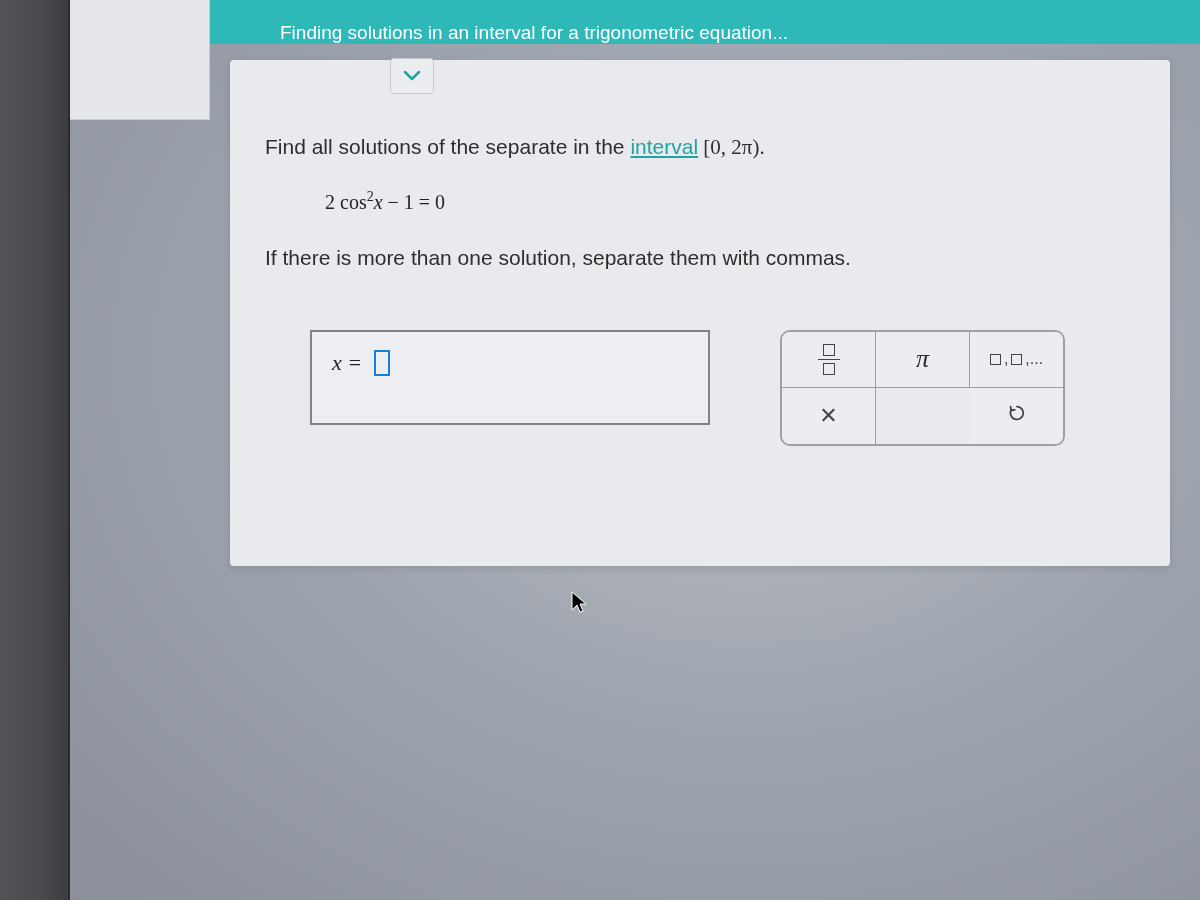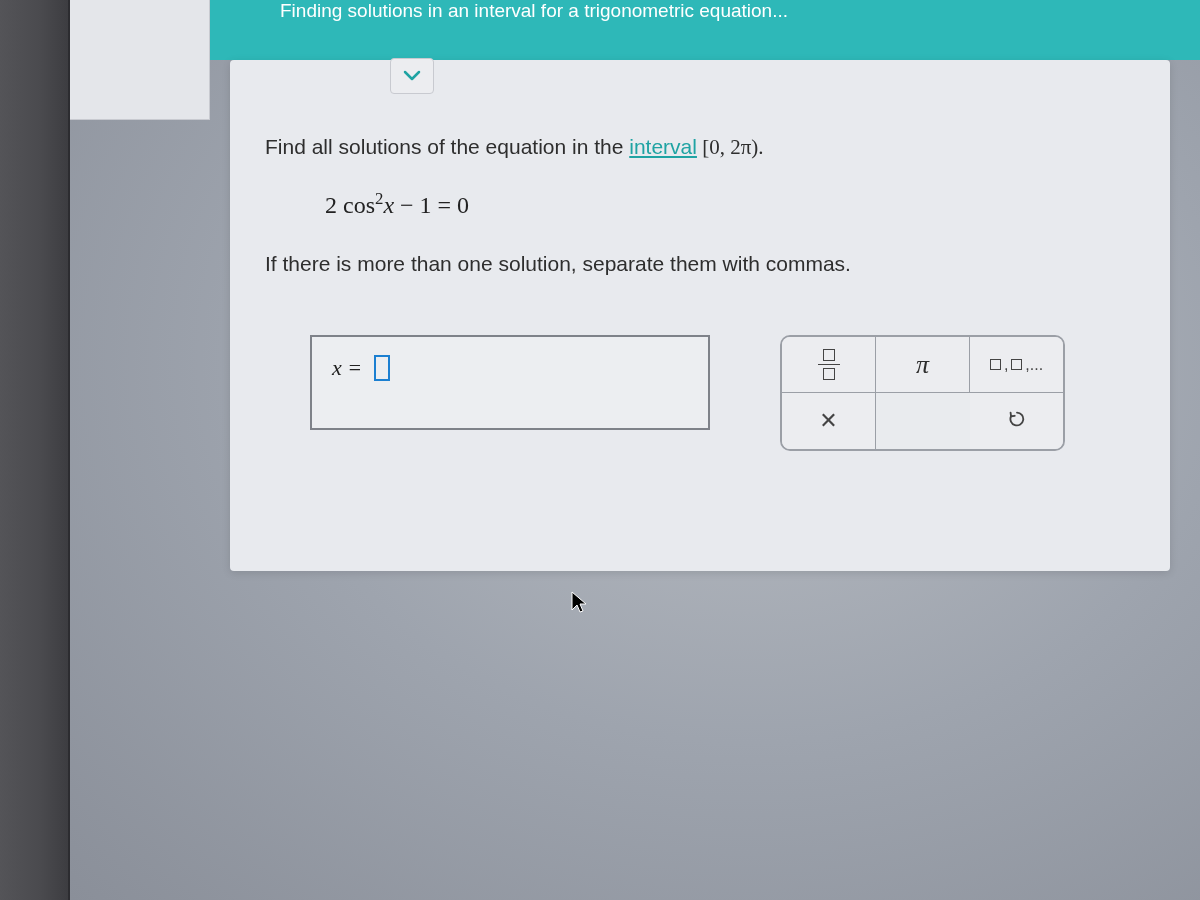--- a/index.html
+++ b/index.html
@@ -27,24 +27,24 @@
     width: 1130px;
     height: 900px;
     background: radial-gradient(ellipse at 60% 40%, #b8bcc2 0%, #9ea4ae 50%, #8a8f99 100%);
     overflow: hidden;
   }
   .header-bar {
     position: absolute;
     top: 0;
     left: 140px;
     right: 0;
-    height: 60px;
+    height: 44px;
     background: #2eb8b8;
     display: flex;
-    align-items: flex-start;
+    align-items: flex-end;
     padding-left: 70px;
     color: #ffffff;
     font-size: 19px;
     font-weight: 500;
   }
   .menu-icon {
     position: absolute;
     top: 0;
     left: 140px;
     width: 72px;
@@ -107,21 +107,21 @@
     margin-top: 40px;
   }
   .link-teal {
     color: #1fa3a3;
     text-decoration: underline;
     margin-top: 20px;
   }
   .equation-row {
     margin: 24px 0 28px 60px;
     font-family: 'Times New Roman', serif;
-    font-size: 24px;
+    font-size: 20px;
     color: #222;
   }
   .sup { font-size: 0.7em; vertical-align: super; }
   .serif-ital { font-style: italic; font-family: 'Times New Roman', serif; text-align: center; }
   .answer-row {
     margin-top: 55px;
     display: flex;
     align-items: flex-start;
     gap: 70px;
   }
@@ -244,21 +244,21 @@
 
   <div class="problem-card">
 
     <div class="dropdown-chevron">
       <svg width="18" height="12" viewBox="0 0 18 12">
         <path d="M2 2 L9 9 L16 2" stroke="#1fa3a3" stroke-width="2.5" fill="none" stroke-linecap="round" stroke-linejoin="round"></path>
       </svg>
     </div>
 
     <p class="problem-text">
-      <span>Find all solutions of the equation in the </span><a class="link-teal">interval</a><span class="serif-ital" style="font-style:normal;"> [0, 2π).</span>
+      <span>Find all solutions of the separate in the </span><a class="link-teal">interval</a><span class="serif-ital" style="font-style:normal;"> [0, 2π).</span>
     </p>
 
     <div class="equation-row">
       2 cos<span class="sup">2</span><span class="serif-ital">x</span> − 1 = 0
     </div>
 
     <p class="problem-text" style="margin-top:17px;">If there is more than one solution, separate them with commas.</p>
 
     <div class="answer-row">
       <div class="answer-box">

